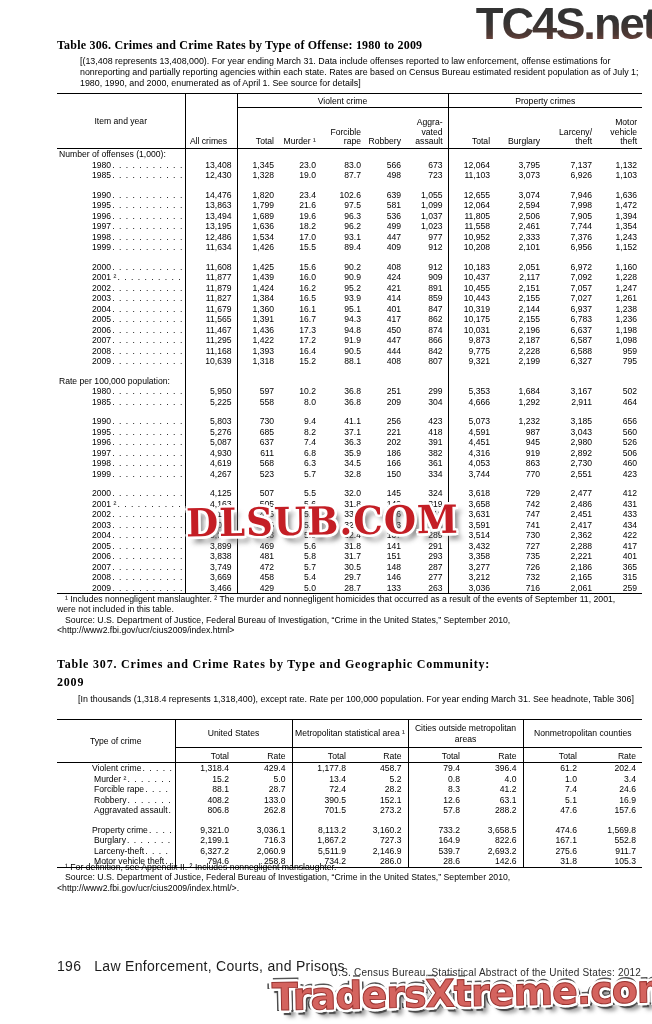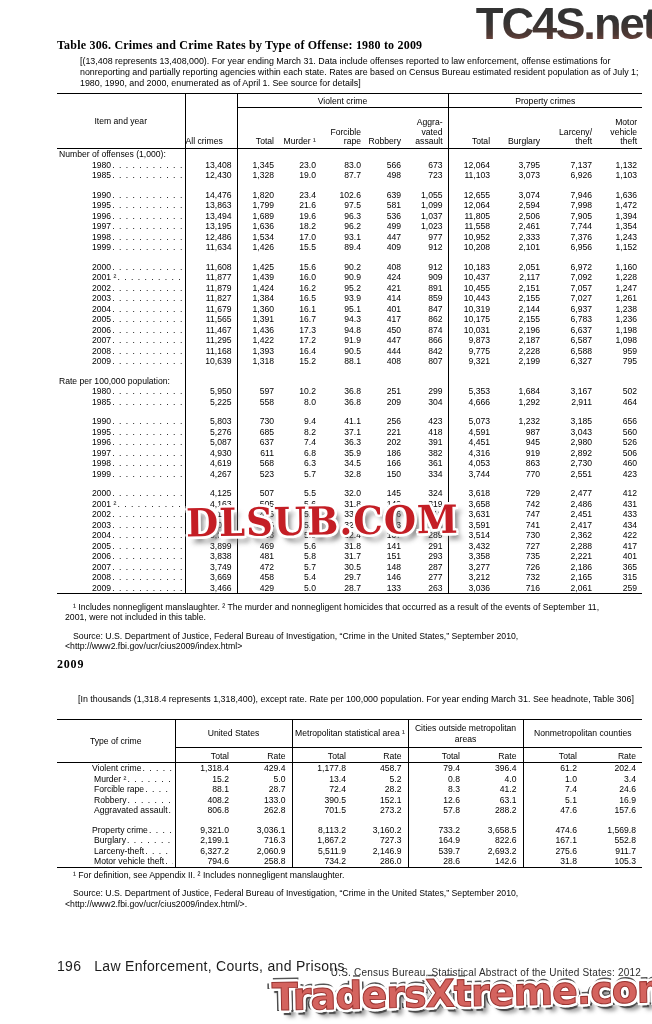--- a/index.html
+++ b/index.html
@@ -36,37 +36,37 @@
   .stub{text-align:left;padding-left:2px;}
   .lw{display:flex;align-items:baseline;}
   .yl{padding-left:4px;white-space:nowrap;margin-left:29px;}
   .lbl0{white-space:nowrap;}
   .ind .yl{padding-left:6px;}
   .leader{flex:1;overflow:hidden;white-space:nowrap;margin-right:2px;color:#000;}
   .leader::before{content:". . . . . . . . . . . . . . . . . . . . . . . . . . . . . . . . . . . .";letter-spacing:1px;padding-left:1px;}
 
   
   #t306 th.stub-h{border-right:1px solid #000;border-bottom:1.5px solid #000;text-align:center;vertical-align:middle;}
-  #t306 th.allc{border-right:1px solid #000;border-bottom:1.5px solid #000;text-align:left;vertical-align:bottom;padding:0 5px 1px 0;line-height:9.6px;}
+  #t306 th.allc{border-right:1px solid #000;border-bottom:1.5px solid #000;text-align:center;vertical-align:bottom;padding:0 5px 1px 0;line-height:9.6px;}
   #t306 th.grp{border-bottom:1px solid #000;text-align:center;height:13px;line-height:12px;vertical-align:middle;}
   #t306 th.grp.gr{border-right:1px solid #000;}
   #t306 th.sub{border-bottom:1.5px solid #000;text-align:right;vertical-align:bottom;padding:1px 5px 1px 0;line-height:9.6px;height:38px;}
   #t306 th.sub.br{border-right:1px solid #000;}
 
   
   #t307 th.stub-h{border-right:1px solid #000;border-bottom:1.5px solid #000;text-align:center;vertical-align:middle;}
   #t307 th.grp{border-bottom:1px solid #000;text-align:center;vertical-align:middle;height:25px;line-height:10.5px;padding:1px 2px;}
   #t307 th.grp.gr{border-right:1px solid #000;}
   #t307 th.sub{border-bottom:1.5px solid #000;text-align:right;vertical-align:bottom;padding:1px 6px 1px 0;height:12px;}
   #t307 th.sub.br{border-right:1px solid #000;}
   #t307 .num{padding-right:6px;}
 
   
   .fn{font-size:8.7px;line-height:10.3px;color:#000;}
-  .fn p{margin:8px;text-indent:8px;}
+  .fn p{margin:0;text-indent:8px;}
   #t306-fn{left:57px;top:594px;width:560px;}
   #t307-fn{left:57px;top:862px;width:560px;}
 
   
   #footer{left:57px;top:958px;font-size:14px;letter-spacing:.3px;color:#1c1c1c;}
   #footer .pg{margin-right:13px;}
   #census{right:11px;top:967px;font-size:10px;letter-spacing:.2px;color:#2e2e2e;}
 
   
   #wm-top{
@@ -883,20 +883,21 @@
       </tr>
     </tbody>
 </table>
 
 <div class="abs fn" id="t306-fn">
   <p>¹ Includes nonnegligent manslaughter. ² The murder and nonnegligent homicides that occurred as a result of the events of September 11, 2001, were not included in this table.</p>
   <p>Source: U.S. Department of Justice, Federal Bureau of Investigation, “Crime in the United States,” September 2010, &lt;http://www2.fbi.gov/ucr/cius2009/index.html&gt;</p>
 </div>
 
 <div class="abs tbl-title" id="t307-title">
+  <div>Table 307. Crimes and Crime Rates by Type and Geographic Community:</div>
   <div>2009</div>
 </div>
 <div class="abs headnote" id="t307-note">[In thousands (1,318.4 represents 1,318,400), except rate. Rate per 100,000 population. For year ending March 31. See headnote, Table 306]</div>
 
 <table class="abs" id="t307">
   <colgroup>
     <col style="width:118px">
     <col style="width:60px">
       <col style="width:57px">
     <col style="width:60px">

